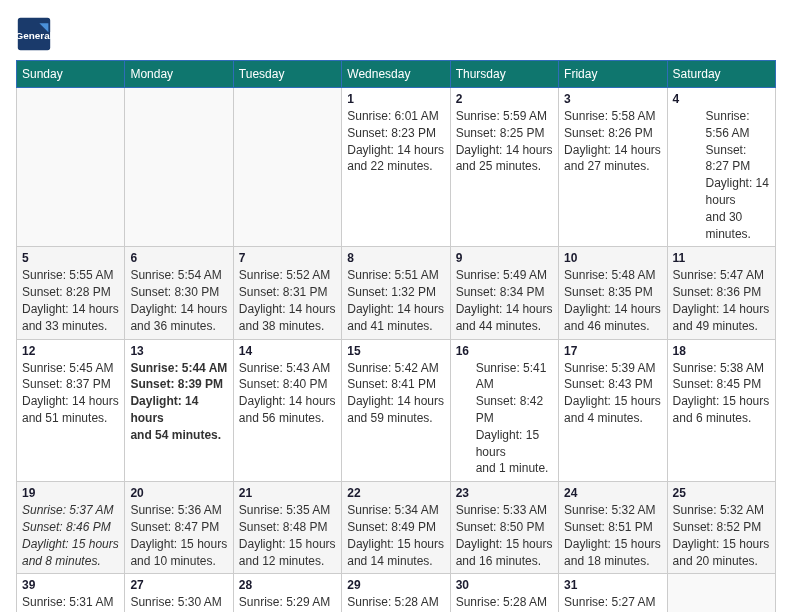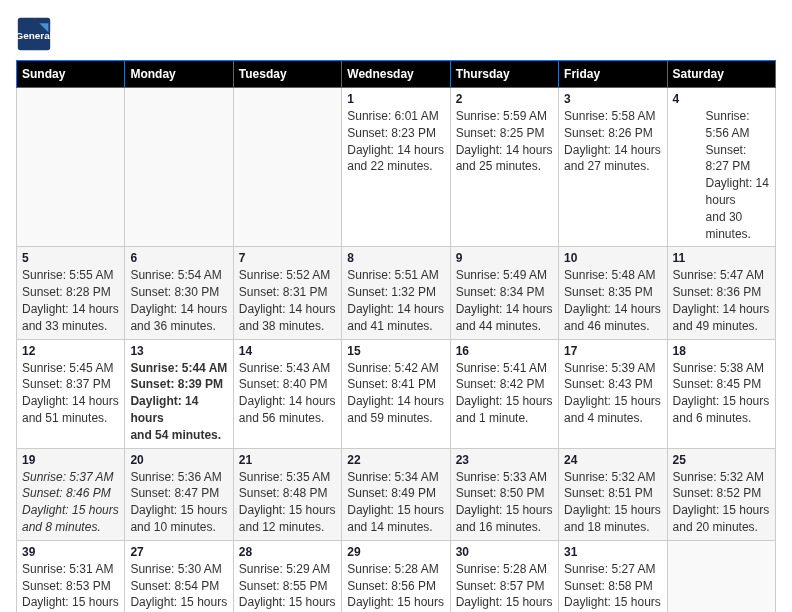--- a/index.html
+++ b/index.html
@@ -46,26 +46,26 @@
       font-size: 15px;
       color: #333;
       margin-top: 2px;
     }
     table {
       width: 100%;
       border-collapse: collapse;
       font-size: 10.5px;
     }
     thead th {
-      background-color: #000000;
+      background-color: #0f766e;
       color: #fff;
       text-align: left;
       padding: 6px 5px;
       font-size: 12px;
-      font-weight: bold;
+      font-weight: normal;
       border: 1px solid #2e6cb8;
     }
     tbody td {
       border: 1px solid #ccc;
       vertical-align: top;
       padding: 4px 5px;
       width: 14.28%;
       height: 80px;
       background: #fff;
     }
@@ -229,21 +229,21 @@
         </td>
         <td>
           <div class="day-num">15</div>
           <div class="day-info" style="white-space: pre-line;">Sunrise: 5:42 AM
 Sunset: 8:41 PM
 Daylight: 14 hours
 and 59 minutes.</div>
         </td>
         <td>
           <div class="day-num">16</div>
-          <div class="day-info" style="white-space: pre-line;">Sunrise: 5:41 AM
+          <div class="day-info" style="white-space: pre-line; margin-left: 20px;">Sunrise: 5:41 AM
 Sunset: 8:42 PM
 Daylight: 15 hours
 and 1 minute.</div>
         </td>
         <td>
           <div class="day-num">17</div>
           <div class="day-info" style="white-space: pre-line;">Sunrise: 5:39 AM
 Sunset: 8:43 PM
 Daylight: 15 hours
 and 4 minutes.</div>

